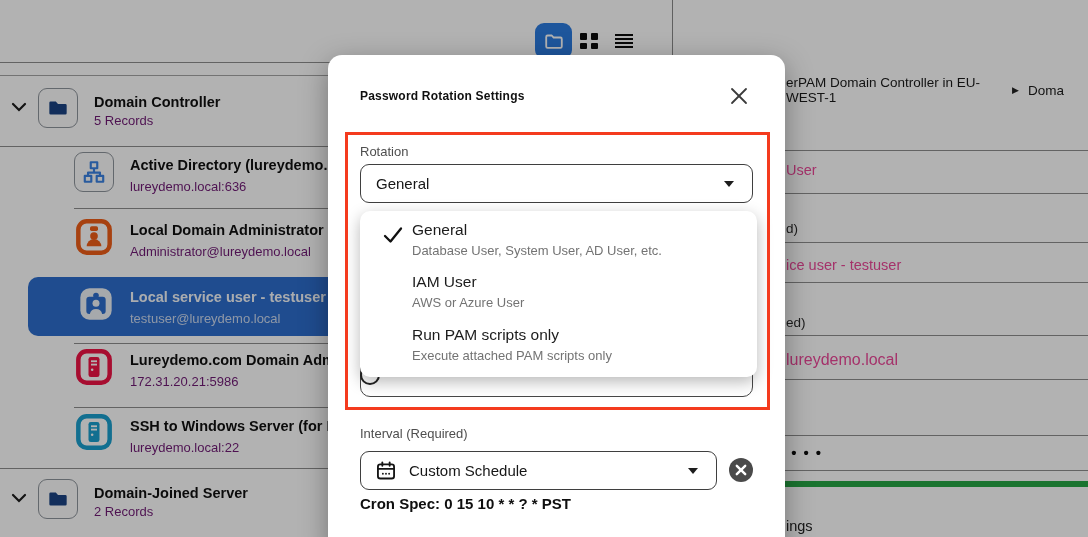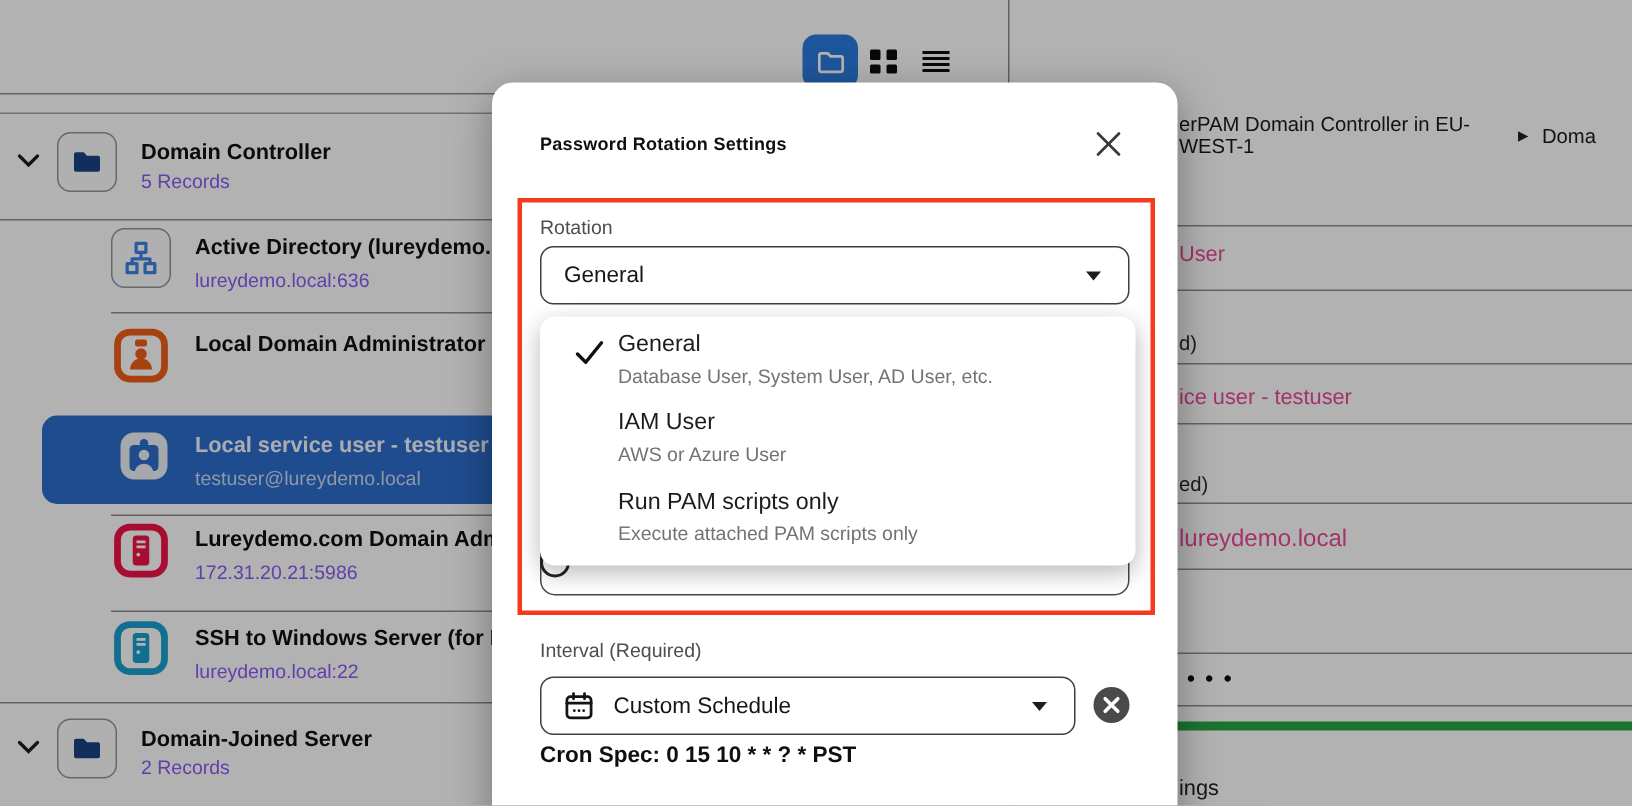--- a/index.html
+++ b/index.html
@@ -8,21 +8,21 @@
   .screen { position:relative; width:1088px; height:537px; overflow:hidden; background:#fff; margin:0 auto; }
   .abs { position:absolute; }
 
   
   .bg-app { position:absolute; inset:0; background:#fff; }
   .vline { position:absolute; width:1px; background:#8a8a8a; }
   .hline { position:absolute; height:1px; background:#8f8f8f; }
   .hline.soft { background:#a5a5a5; }
 
   .row-title { font-size:14.5px; font-weight:700; color:#111; white-space:nowrap; }
-  .row-sub   { font-size:13px; color:#8b5cf6; white-space:nowrap; }
+  .row-sub   { font-size:13px; color:#701a75; white-space:nowrap; }
   .sel-title { color:#f4f7fb; }
   .sel-sub   { color:#ccd9ef;text-align:center; }
 
   .icon-box { position:absolute; width:40px; height:40px; border:1px solid #8f959c; border-radius:9px;
               background:#fdfdfd; display:flex; align-items:center; justify-content:center; }
   .icon-raw { position:absolute; width:40px; height:40px; display:flex; align-items:center; justify-content:center; }
 
   .selected-row { position:absolute; left:28px; top:277px; width:600px; height:59px; border-radius:10px; background:#2d6ecd; }
 
   
@@ -132,20 +132,21 @@
 
     <div class="icon-raw" style="left:74px;top:217px">
       <svg width="40" height="40" viewBox="0 0 24 24">
         <rect x="2.6" y="2.6" width="18.8" height="18.8" rx="5" fill="none" stroke="#f05e17" stroke-width="2.7"></rect>
         <rect x="9.6" y="5.6" width="4.8" height="2.8" rx="1" fill="#f05e17"></rect>
         <circle cx="12" cy="11.4" r="2.3" fill="#f05e17"></circle>
         <path d="M7.6 17.6 a4.4 4.4 0 0 1 8.8 0 z" fill="#f05e17"></path>
         </svg>
     </div>
     <div class="abs row-title" style="left:130px;top:222px">Local Domain Administrator U</div>
+    <div class="abs row-sub" style="left:130px;top:244px">Administrator@lureydemo.local</div>
 
     <div class="selected-row"></div>
     <div class="icon-raw" style="left:76px;top:284px">
       <svg width="44" height="44" viewBox="0 0 24 24">
         <rect x="2.6" y="2.6" width="18.8" height="18.8" rx="5.5" fill="#eef2f6"></rect>
         <circle cx="12" cy="6.9" r="1.7" fill="#2d6ecd"></circle>
         <rect x="6.2" y="7.6" width="11.6" height="10.4" rx="1.8" fill="#2d6ecd"></rect>
         <circle cx="12" cy="11.6" r="2.1" fill="#eef2f6"></circle>
         <path d="M8.3 18 a3.8 3.8 0 0 1 7.4 0 z" fill="#eef2f6"></path>
         </svg>

